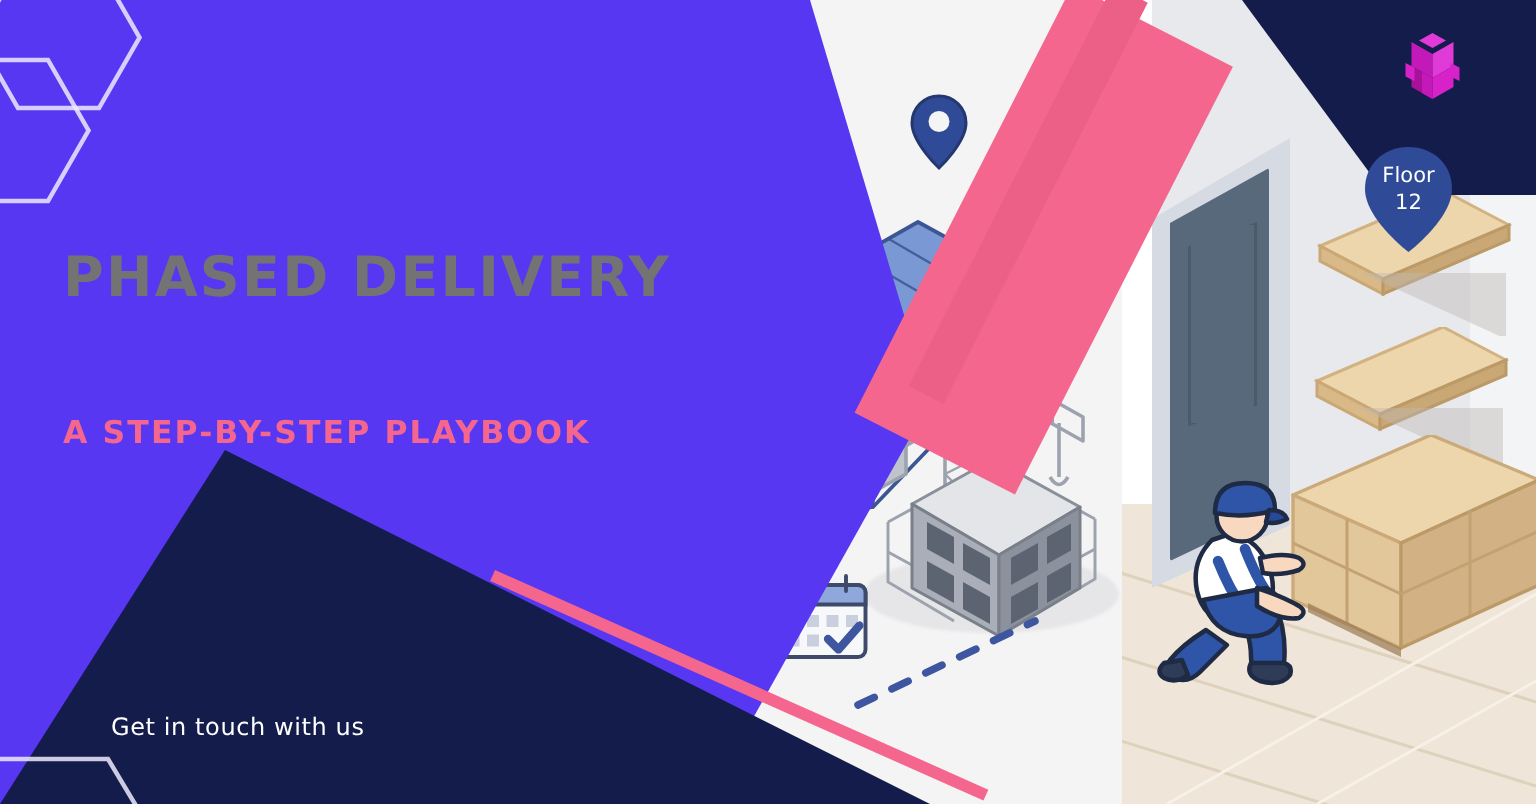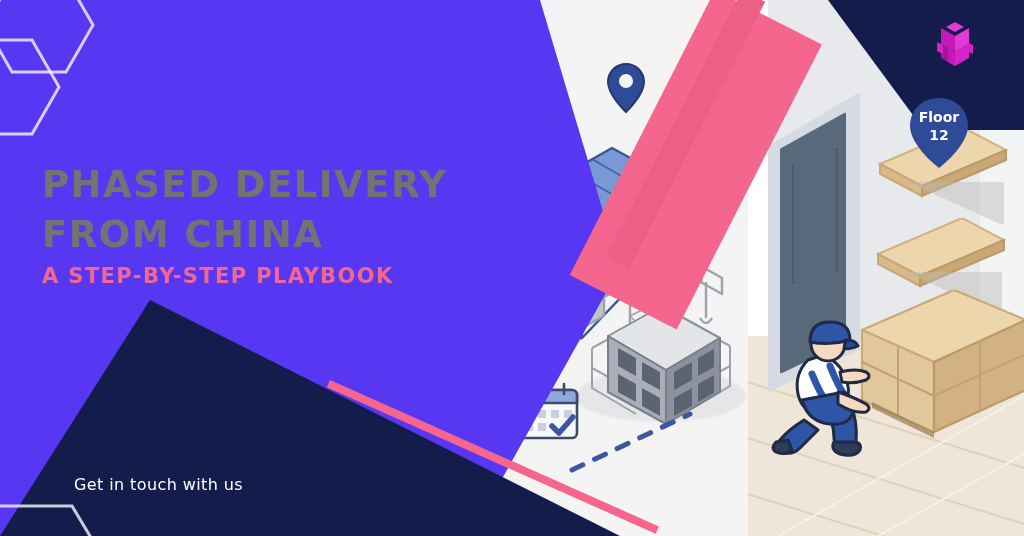--- a/index.html
+++ b/index.html
@@ -38,33 +38,33 @@
   .pink-band-dark{position:absolute;left:742px;top:-10px;width:26px;height:300px;background:#EC5F86;
      transform:rotate(27deg);transform-origin:top left;}
 
   
   .hex{position:absolute;fill:none;stroke:#EDEAFB;stroke-width:3;opacity:.85;}
 
   
   .headline{position:absolute;left:42px;top:160px;width:470px;color:#737373;
      font-family:"DejaVu Sans","Liberation Sans",sans-serif;font-weight:bold;font-size:37px;
      line-height:50px;letter-spacing:1.5px;}
-  .subhead{position:absolute;left:42px;top:262px;width:520px;color:#F4668E;
+  .subhead{position:absolute;left:42px;top:274px;width:520px;color:#F4668E;
      font-family:"DejaVu Sans","Liberation Sans",sans-serif;font-weight:bold;font-size:21px;
      line-height:28px;letter-spacing:1.4px;}
   .contact{position:absolute;left:74px;top:452px;color:#FFFFFF;
      font-family:"DejaVu Sans","Liberation Sans",sans-serif;font-size:16px;line-height:25px;letter-spacing:.4px;margin-top:20px;}
 
   
   .logo{position:absolute;left:931px;top:22px;width:48px;height:50px;}
 
   
   .floor-pin{position:absolute;left:908px;top:96px;width:62px;height:74px;}
   .floor-pin-text{position:absolute;left:908px;top:108px;width:62px;text-align:center;color:#fff;
-     font-family:"DejaVu Sans","Liberation Sans",sans-serif;font-weight:bold;font-size:14px;line-height:18px;}
+     font-family:"DejaVu Sans","Liberation Sans",sans-serif;font-weight:normal;font-size:14px;line-height:18px;}
 </style>
 </head>
 <body>
 
 <div id="banner">
 
   <div class="scene-center">
 
     <svg class="map-outline" viewBox="0 0 130 120">
       <path d="M8 48 C18 42 26 50 34 58 C40 64 48 62 56 70 C62 76 58 86 64 92
@@ -280,21 +280,20 @@
   <svg style="position:absolute;left:-84px;top:34px;width:200px;height:200px;" viewBox="0 0 200 200">
     <polygon class="hex" points="62,6 116,6 143,53 116,100 62,100 35,53"></polygon>
   </svg>
 
   <svg style="position:absolute;left:-78px;top:494px;width:220px;height:130px;" viewBox="0 0 220 130">
     <polygon class="hex" points="64,12 150,12 180,62 150,112 64,112 34,62"></polygon>
   </svg>
 
   <div class="headline">
     <div>PHASED DELIVERY</div>
-    <div>FROM CHINA</div>
   </div>
 
   <div class="subhead">
     <div>A STEP-BY-STEP PLAYBOOK</div>
   </div>
 
   <div class="contact">
     <div>Get in touch with us</div>
   </div>
 

